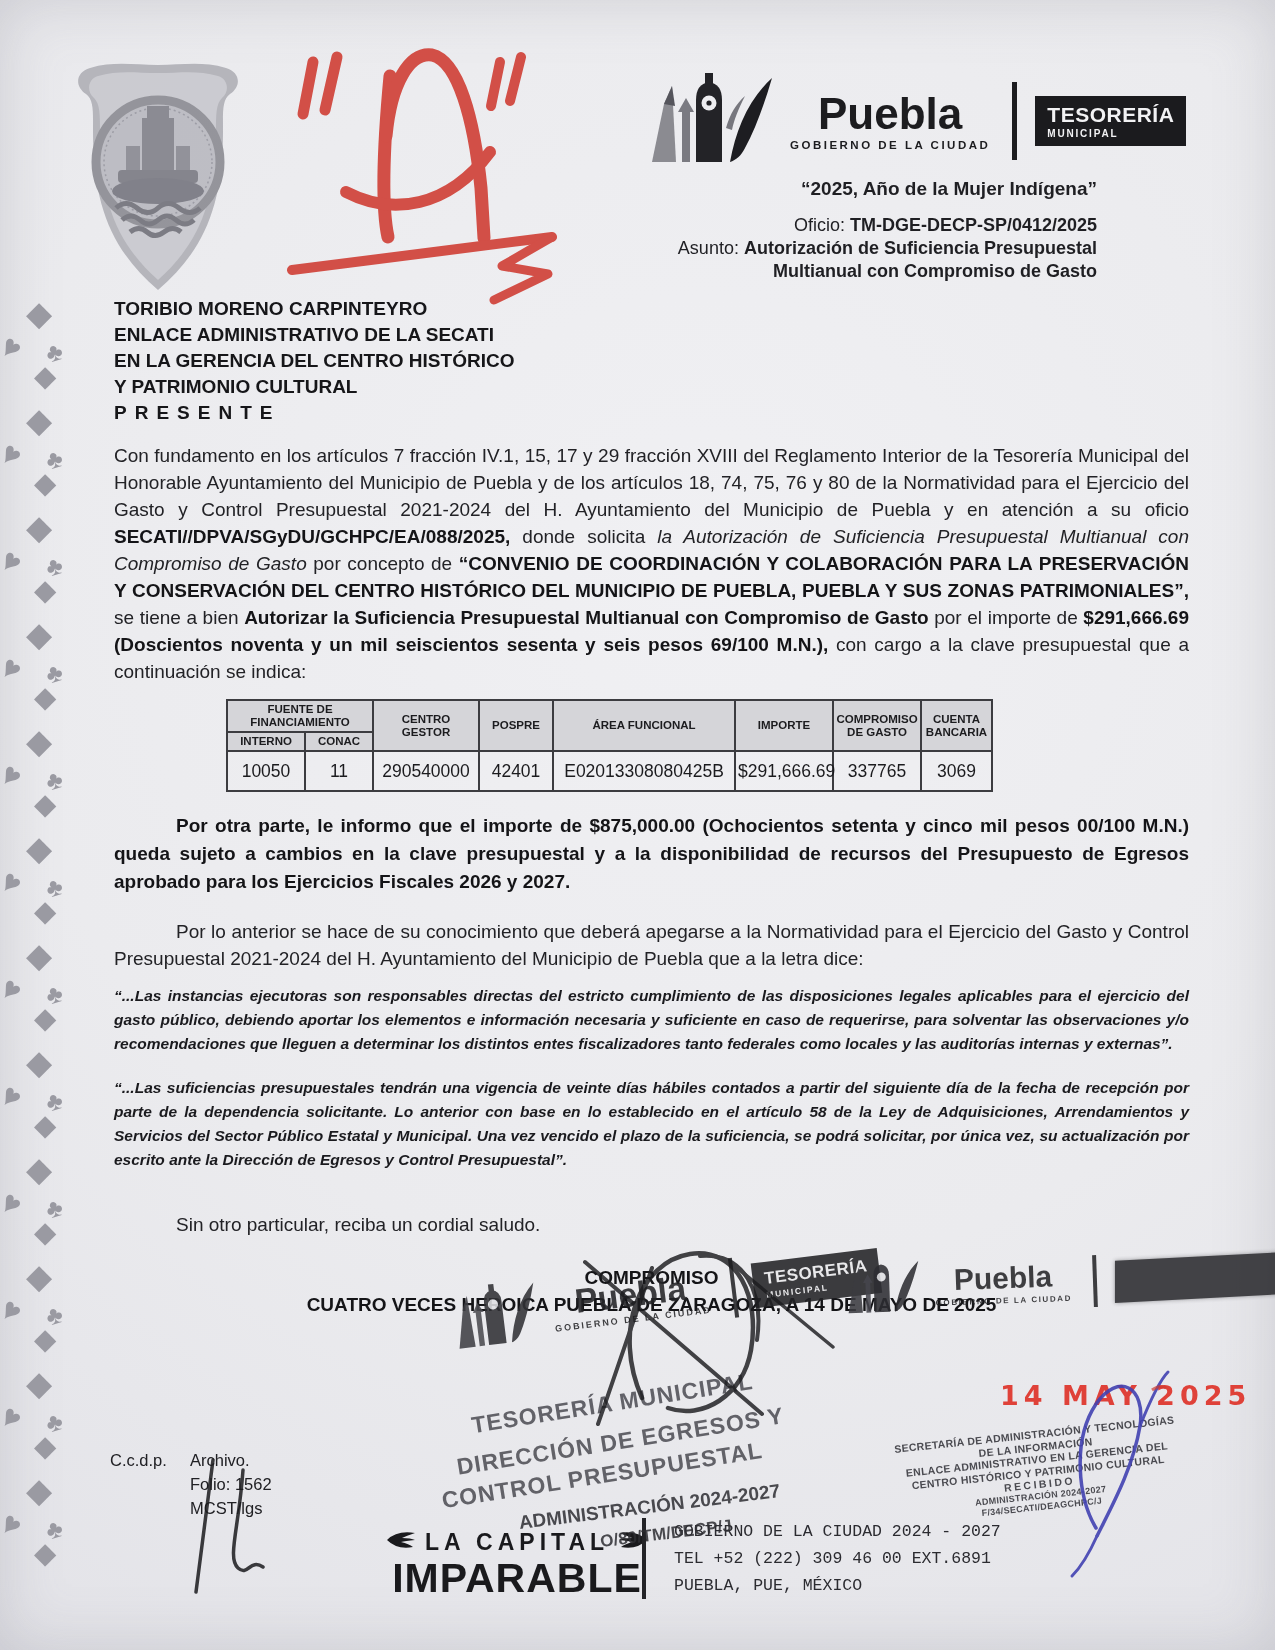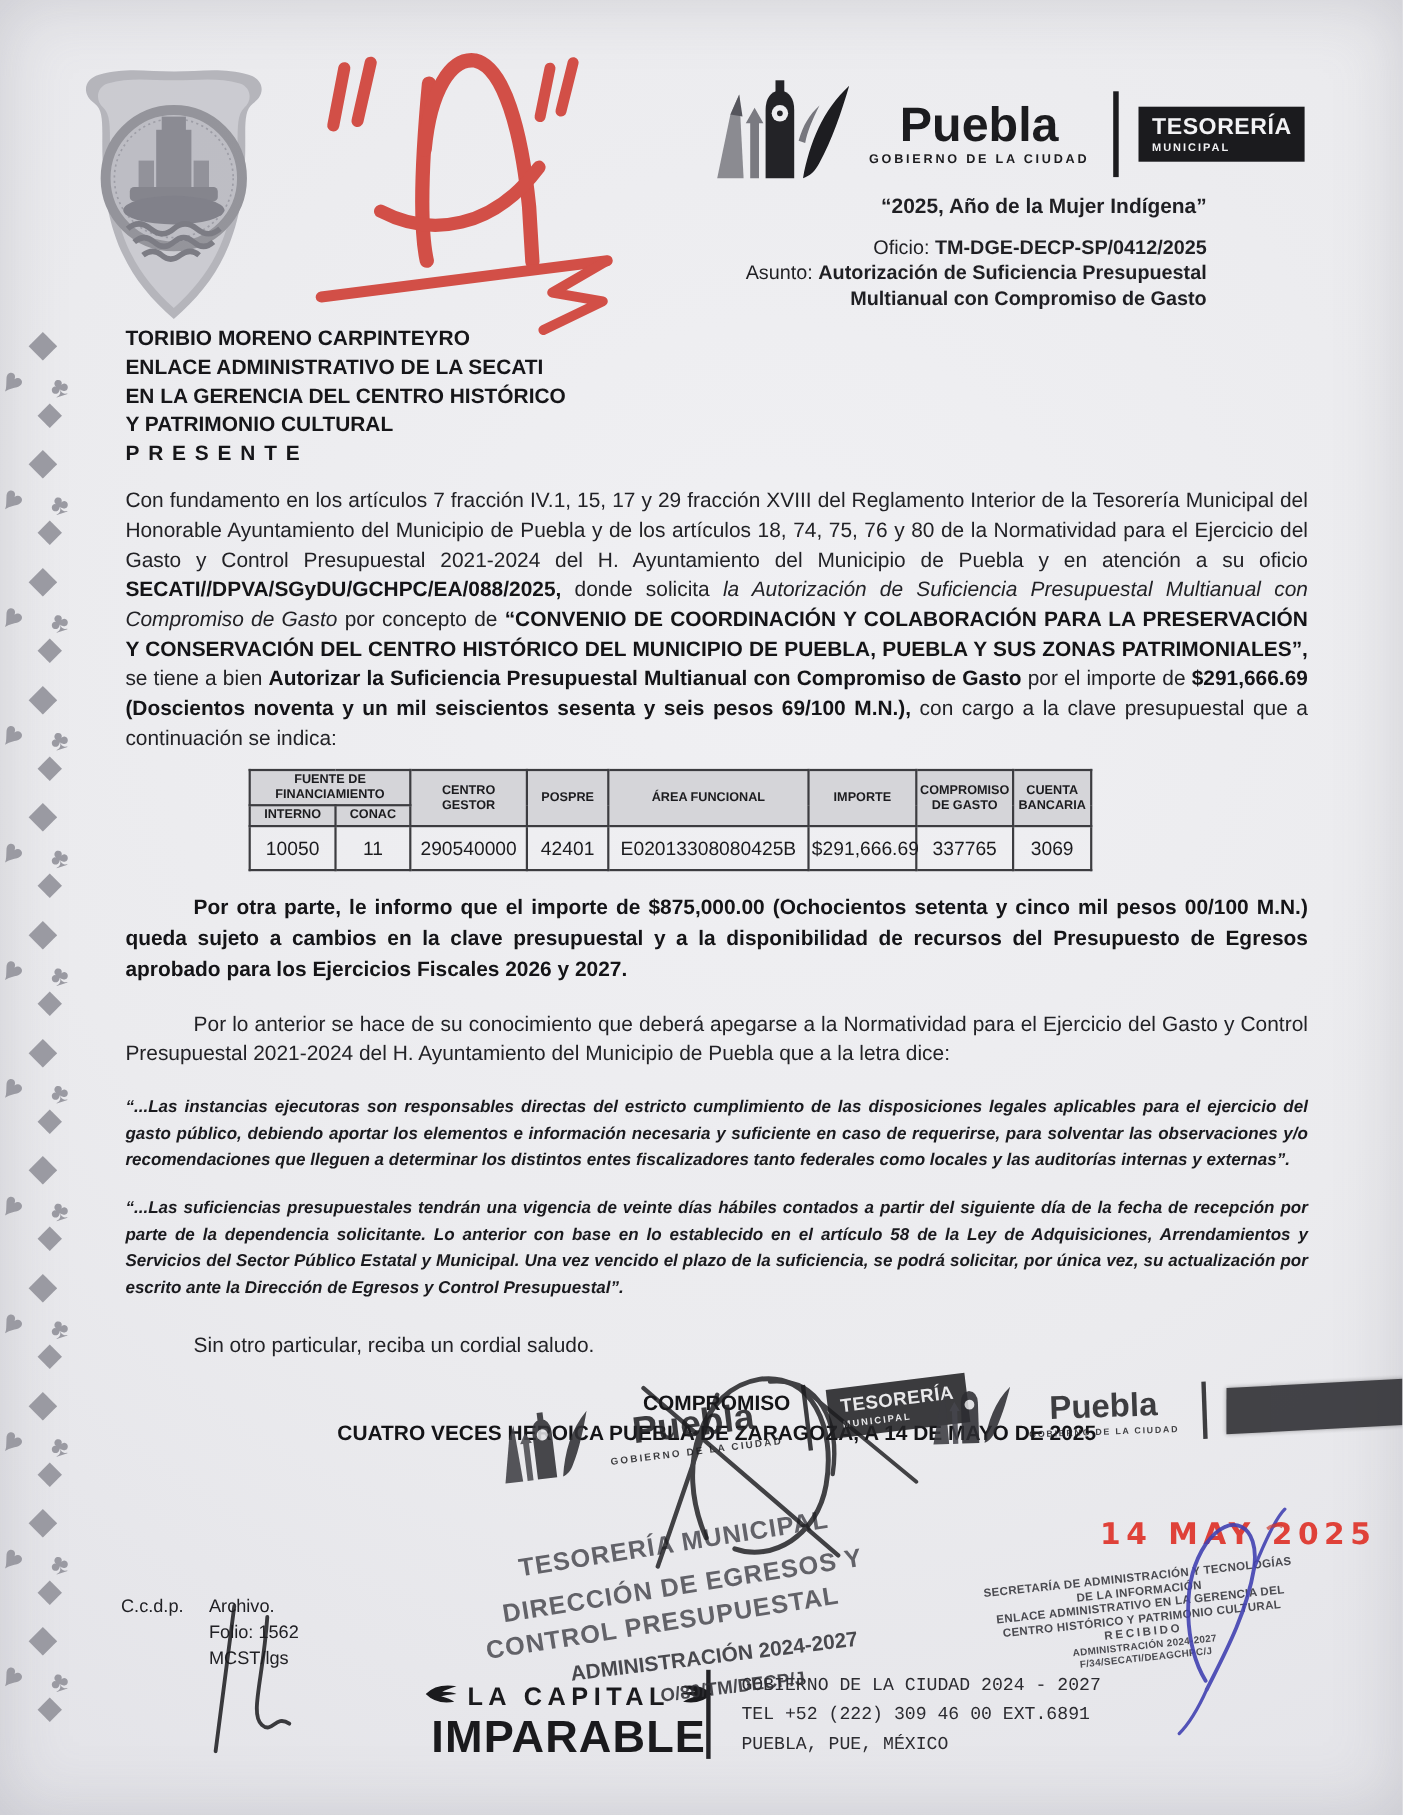--- a/index.html
+++ b/index.html
@@ -42,24 +42,24 @@
   
   .doc-body{position:absolute;left:114px;top:296px;width:1075px;z-index:2;}
   .addressee{font-weight:800;font-size:19px;line-height:26px;color:#161619;}
   .presente{font-weight:800;font-size:19px;line-height:26px;letter-spacing:8px;color:#161619;}
   .para{margin-top:16px;font-size:19px;line-height:27px;text-align:justify;}
   .sg-n{font-weight:400;}
   .sg-b{font-weight:800;color:#141417;}
   .sg-i{font-style:italic;}
   .para.bold{font-weight:800;color:#141417;line-height:28px;}
   .indent{text-indent:62px;}
-  .quote{margin-top:23px;font-size:15.5px;line-height:24px;font-weight:700;font-style:italic;
+  .quote{margin-top:12px;font-size:15.5px;line-height:24px;font-weight:700;font-style:italic;
         text-align:justify;color:#1a1a1e;}
   .quote2{margin-top:20px;}
-  .closing{margin-top:27px;}
+  .closing{margin-top:39px;}
   .atn{margin-top:26px;text-align:center;font-weight:800;font-size:19px;line-height:27px;color:#141417;}
 
   
   .budget-table{margin:14px 0 0 112px;border-collapse:collapse;table-layout:fixed;width:765px;}
   .budget-table th,.budget-table td{border:2px solid #3c3c40;text-align:center;vertical-align:middle;padding:2px 2px;}
   .budget-table th{background:#d5d5d9;font-size:11.5px;line-height:13px;font-weight:800;color:#1c1c1f;}
   .budget-table td{font-size:17.5px;font-weight:500;color:#1b1b1e;height:34px;background:transparent;}
 
   
   .stamp{filter:contrast(.92);}

